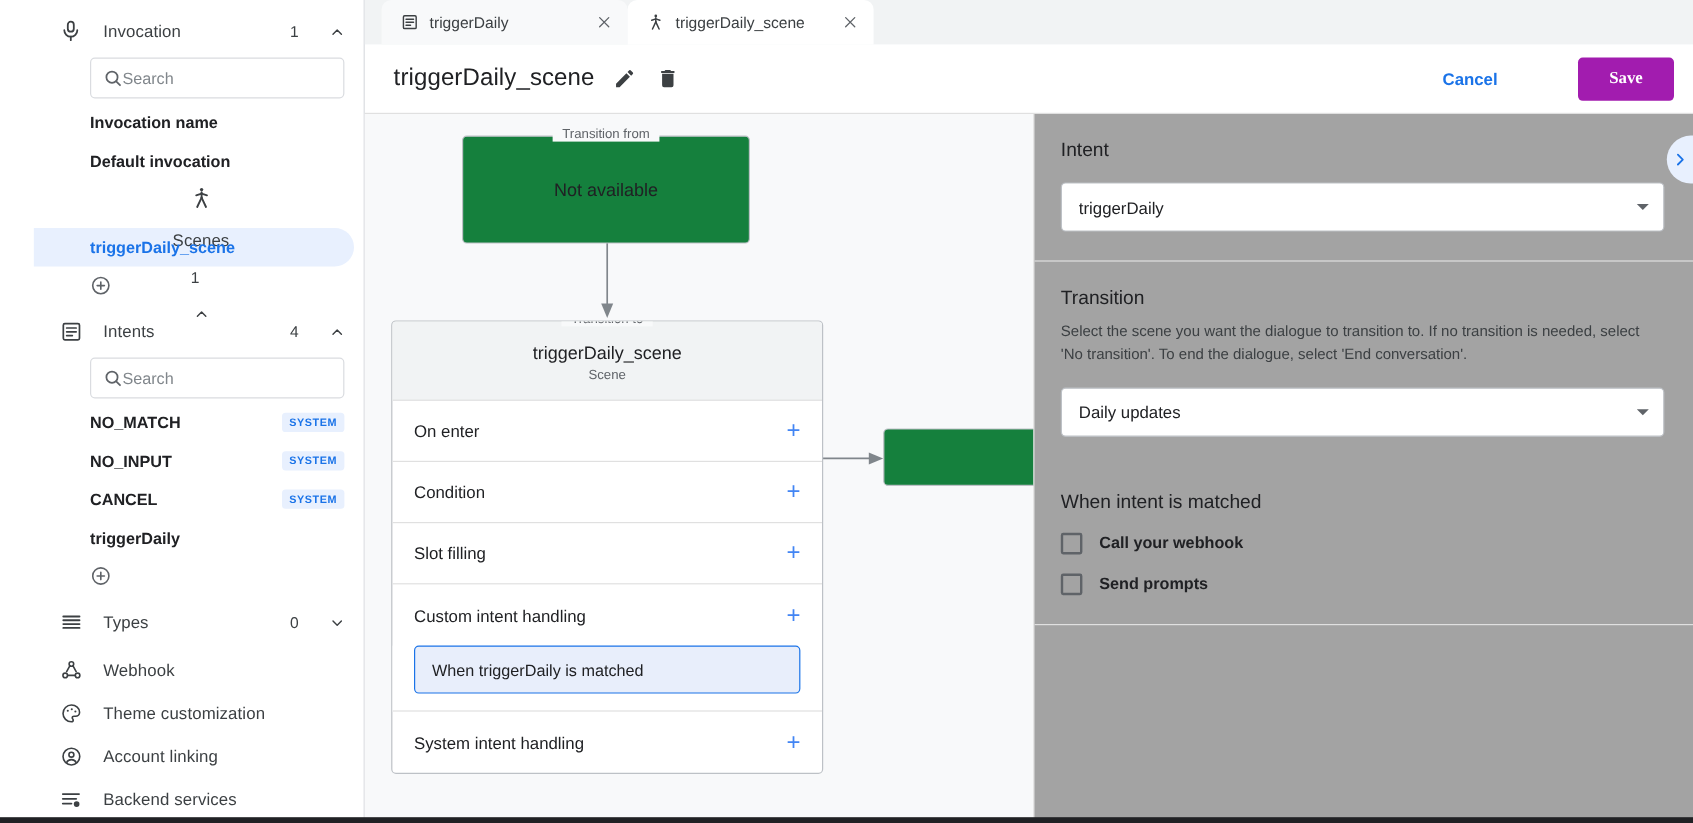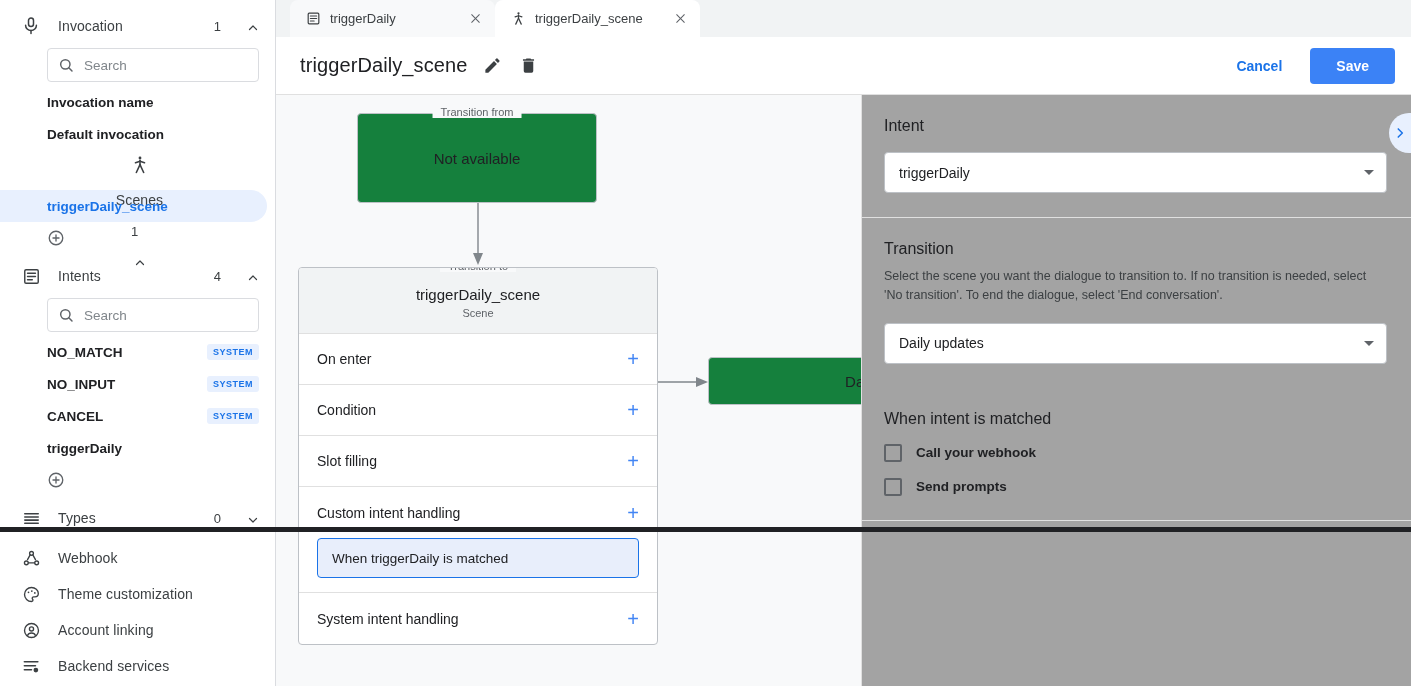--- a/index.html
+++ b/index.html
@@ -3,21 +3,21 @@
 <meta charset="utf-8">
 <style>
   * { box-sizing: border-box; margin: 0; padding: 0; }
   html, body {
     width: 1411px; height: 686px;
     font-family: "Liberation Sans", sans-serif;
     background: #ffffff;
     overflow: hidden;
     color: #202124;
   }
-  #app { position: relative; width: 1411px; height: 532px; display: flex; }
+  #app { position: relative; width: 1411px; height: 686px; display: flex; padding-left: 28px; }
 
   
   #sidebar {
     width: 276px; height: 686px;
     background: #ffffff;
     border-right: 1px solid #dadce0;
     position: relative;
     flex: 0 0 276px;
     overflow: hidden;
   }
@@ -41,21 +41,21 @@
   }
   .nav-count { font-size: 13px; color: #3c4043; margin-right: 10px; }
   .chev { width: 12px; height: 12px; color: #3c4043; }
 
   .search-wrap { padding: 4px 16px 4px 47px; }
   .search-box {
     height: 34px;
     border: 1px solid #dadce0;
     border-radius: 4px;
     display: flex; align-items: center;
-    padding: 0 10px; gap: 10px;
+    padding: 0 10px; 
     background: #fff;
   }
   .search-box svg { flex: 0 0 16px; color: #5f6368; }
   .search-ph { font-size: 13.5px; color: #80868b; }
 
   .leaf {
     height: 32px;
     display: flex; align-items: center;
     padding-left: 47px; padding-right: 16px;
     font-size: 13.5px; font-weight: bold; color: #202124;
@@ -114,23 +114,24 @@
   .hdr-ico { width: 22px; height: 22px; color: #3c4043; display: flex; align-items:center; justify-content:center; cursor: pointer; }
   .spacer { flex: 1 1 auto; }
   #cancel-btn {
     font-size: 14px; font-weight: bold; color: #1a73e8;
     background: none; border: none; padding: 8px 14px;
     border-radius: 4px; cursor: pointer;
     font-family: inherit;
   }
   #save-btn {
     font-size: 14px; font-weight: bold; color: #fff;
-    background: #3b82f6; border: none;
+    background: #a21caf; border: none;
     padding: 10px 26px; border-radius: 4px; cursor: pointer;
-    font-family: Liberation Sans, sans-serif;
+    font-family: Liberation Serif, serif;
+    margin-left: 39px;
   }
 
   
   #bodysplit { flex: 1 1 auto; display: flex; min-height: 0; position: relative; }
 
   
   #canvas {
     flex: 1 1 auto; background: #f8f9fa;
     position: relative; overflow: hidden;
     border-right: 1px solid #e0e0e0;

